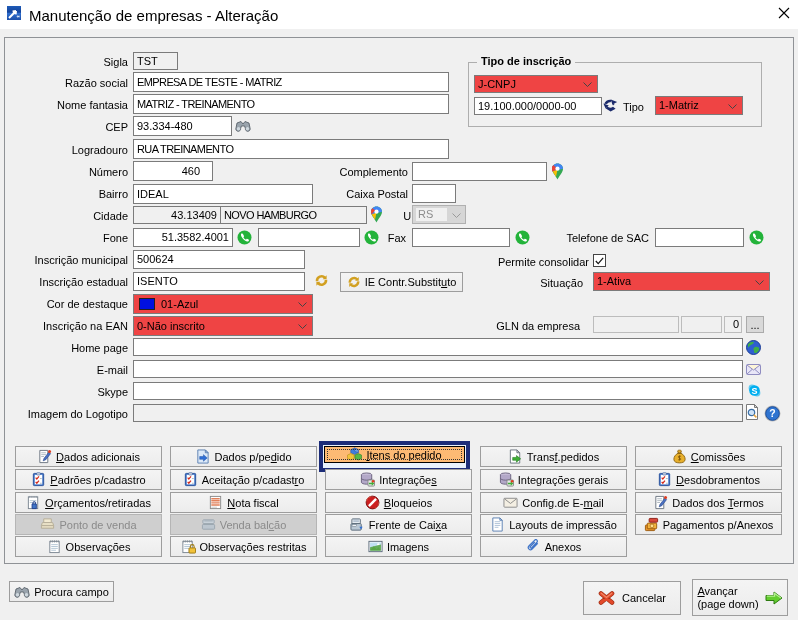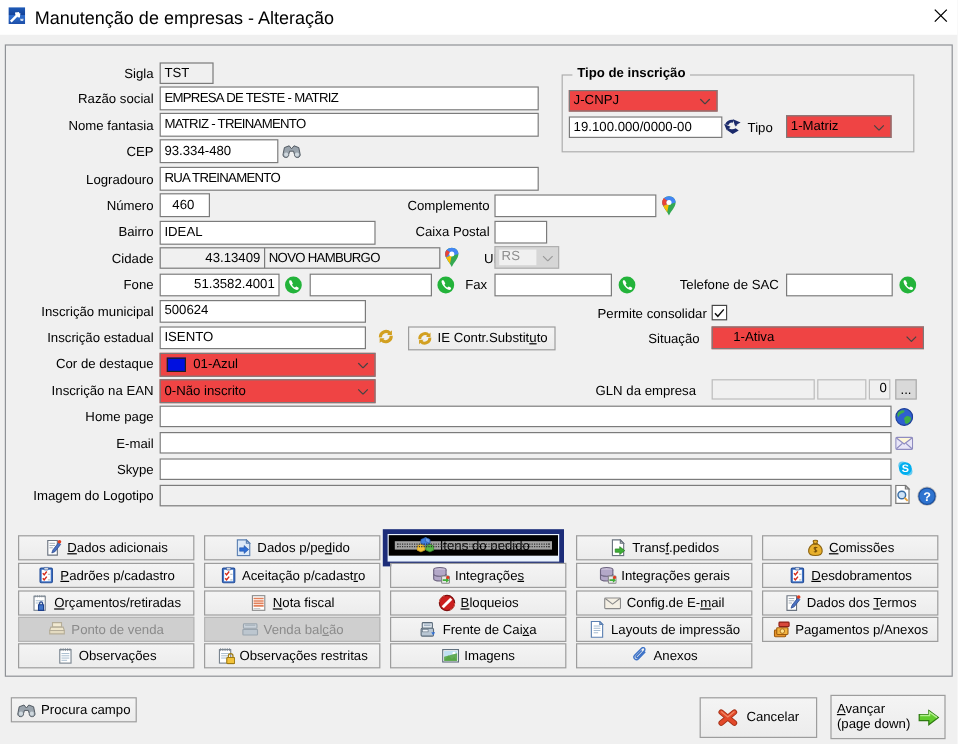--- a/index.html
+++ b/index.html
@@ -61,21 +61,21 @@
 <div class="lbl" style="left:0;top:361px;width:128px">E-mail</div>
 <div class="lbl" style="left:0;top:383px;width:128px">Skype</div>
 <div class="lbl" style="left:0;top:405px;width:128px">Imagem do Logotipo</div>
 
 <div class="in ro" style="left:133px;top:52px;width:45px;height:18px;line-height:16px">TST</div>
 <div class="in caps" style="left:133px;top:72px;width:316px;height:20px;line-height:18px">EMPRESA DE TESTE - MATRIZ</div>
 <div class="in caps" style="left:133px;top:94px;width:316px;height:20px;line-height:18px">MATRIZ - TREINAMENTO</div>
 <div class="in" style="left:133px;top:116px;width:99px;height:20px;line-height:18px">93.334-480</div>
 <div class="in caps" style="left:133px;top:139px;width:316px;height:20px;line-height:18px">RUA TREINAMENTO</div>
 
-<div class="in rt" style="left:133px;top:161px;width:42px;height:20px;line-height:18px;padding-right:12px">460</div>
+<div class="in rt" style="left:133px;top:161px;width:80px;height:20px;line-height:18px;padding-right:12px">460</div>
 <div class="lbl" style="left:300px;top:163px;width:108px">Complemento</div>
 <div class="in" style="left:412px;top:162px;width:135px;height:19px;line-height:17px"></div>
 
 <div class="in" style="left:133px;top:184px;width:180px;height:20px;line-height:18px">IDEAL</div>
 <div class="lbl" style="left:300px;top:185px;width:108px">Caixa Postal</div>
 <div class="in" style="left:412px;top:184px;width:44px;height:19px;line-height:17px"></div>
 
 <div class="in ro rt" style="left:133px;top:206px;width:88px;height:18px;line-height:16px">43.13409</div>
 <div class="in ro caps" style="left:220px;top:206px;width:147px;height:18px;line-height:16px">NOVO HAMBURGO</div>
 <div class="lbl" style="left:352px;top:207px;width:66px">UF</div>
@@ -104,21 +104,21 @@
 <div class="btn" style="left:340px;top:272px;width:123px;height:20px">
  <svg width="14" height="14" viewBox="0 0 15 15">
  <path d="M3 8.2a4.6 4.6 0 0 1 8-3.4" fill="none" stroke="#d2a021" stroke-width="2.6"></path>
  <path d="M12 6.8a4.6 4.6 0 0 1-8 3.4" fill="none" stroke="#d2a021" stroke-width="2.6"></path>
  <path d="M12.6 2.2v4h-4z" fill="#d2a021"></path>
  <path d="M2.4 12.8v-4h4z" fill="#d2a021"></path>
 </svg>
  <span>IE Contr.Substit<span class="u">u</span>to</span>
 </div>
 <div class="lbl" style="left:481px;top:274px;width:102px">Situação</div>
-<div class="cmb" style="left:593px;top:272px;width:177px;height:19px;line-height:17px;padding-left:17px">1-Ativa
+<div class="cmb" style="left:593px;top:272px;width:177px;height:19px;line-height:17px;padding-left:3px">1-Ativa
  <svg class="cv" width="9" height="5" viewBox="0 0 9 5">
       <path d="M0.5 0.5l4 4 4-4" stroke="#444" fill="none"></path>
     </svg>
 </div>
 
 <div class="cmb" style="left:133px;top:294px;width:180px;height:20px;line-height:18px;padding-left:3px">
  <span class="abs" style="left:5px;top:3px;width:16px;height:12px;background:#0010e0;border:1px solid #202020"></span>
  <span style="margin-left:24px">01-Azul</span>
  <svg class="cv" width="9" height="5" viewBox="0 0 9 5">
       <path d="M0.5 0.5l4 4 4-4" stroke="#444" fill="none"></path>
@@ -375,21 +375,21 @@
     </svg>
     <span><span class="u">D</span>ados adicionais</span>
   </div>
 <div class="btn" style="left:170px;top:446px;width:147px;height:21px">
     <svg width="15" height="15">
       <use href="#i-docarrow"></use>
     </svg>
     <span>Dados p/pe<span class="u">d</span>ido</span>
   </div>
 <div class="abs" style="left:319px;top:441px;width:151px;height:31px;border:4px solid #1c2c78;background:#e9f2fc">
- <div class="abs" style="left:1px;top:1px;width:141px;height:17px;background:#a3a3a3;border:5px solid #000000;display:flex;align-items:center;justify-content:center;gap:4px">
+ <div class="abs" style="left:1px;top:1px;width:141px;height:17px;background:#fdba74;border:1px solid #000000;display:flex;align-items:center;justify-content:center;gap:4px">
   <div class="abs" style="left:2px;top:2px;right:2px;bottom:2px;border:1px dotted #333"></div>
   <svg width="15" height="15">
         <use href="#i-cubes"></use>
       </svg>
       <span><span class="u">I</span>tens do pedido</span>
  </div>
 </div>
 <div class="btn" style="left:480px;top:446px;width:147px;height:21px">
     <svg width="15" height="15">
       <use href="#i-docgreen"></use>

